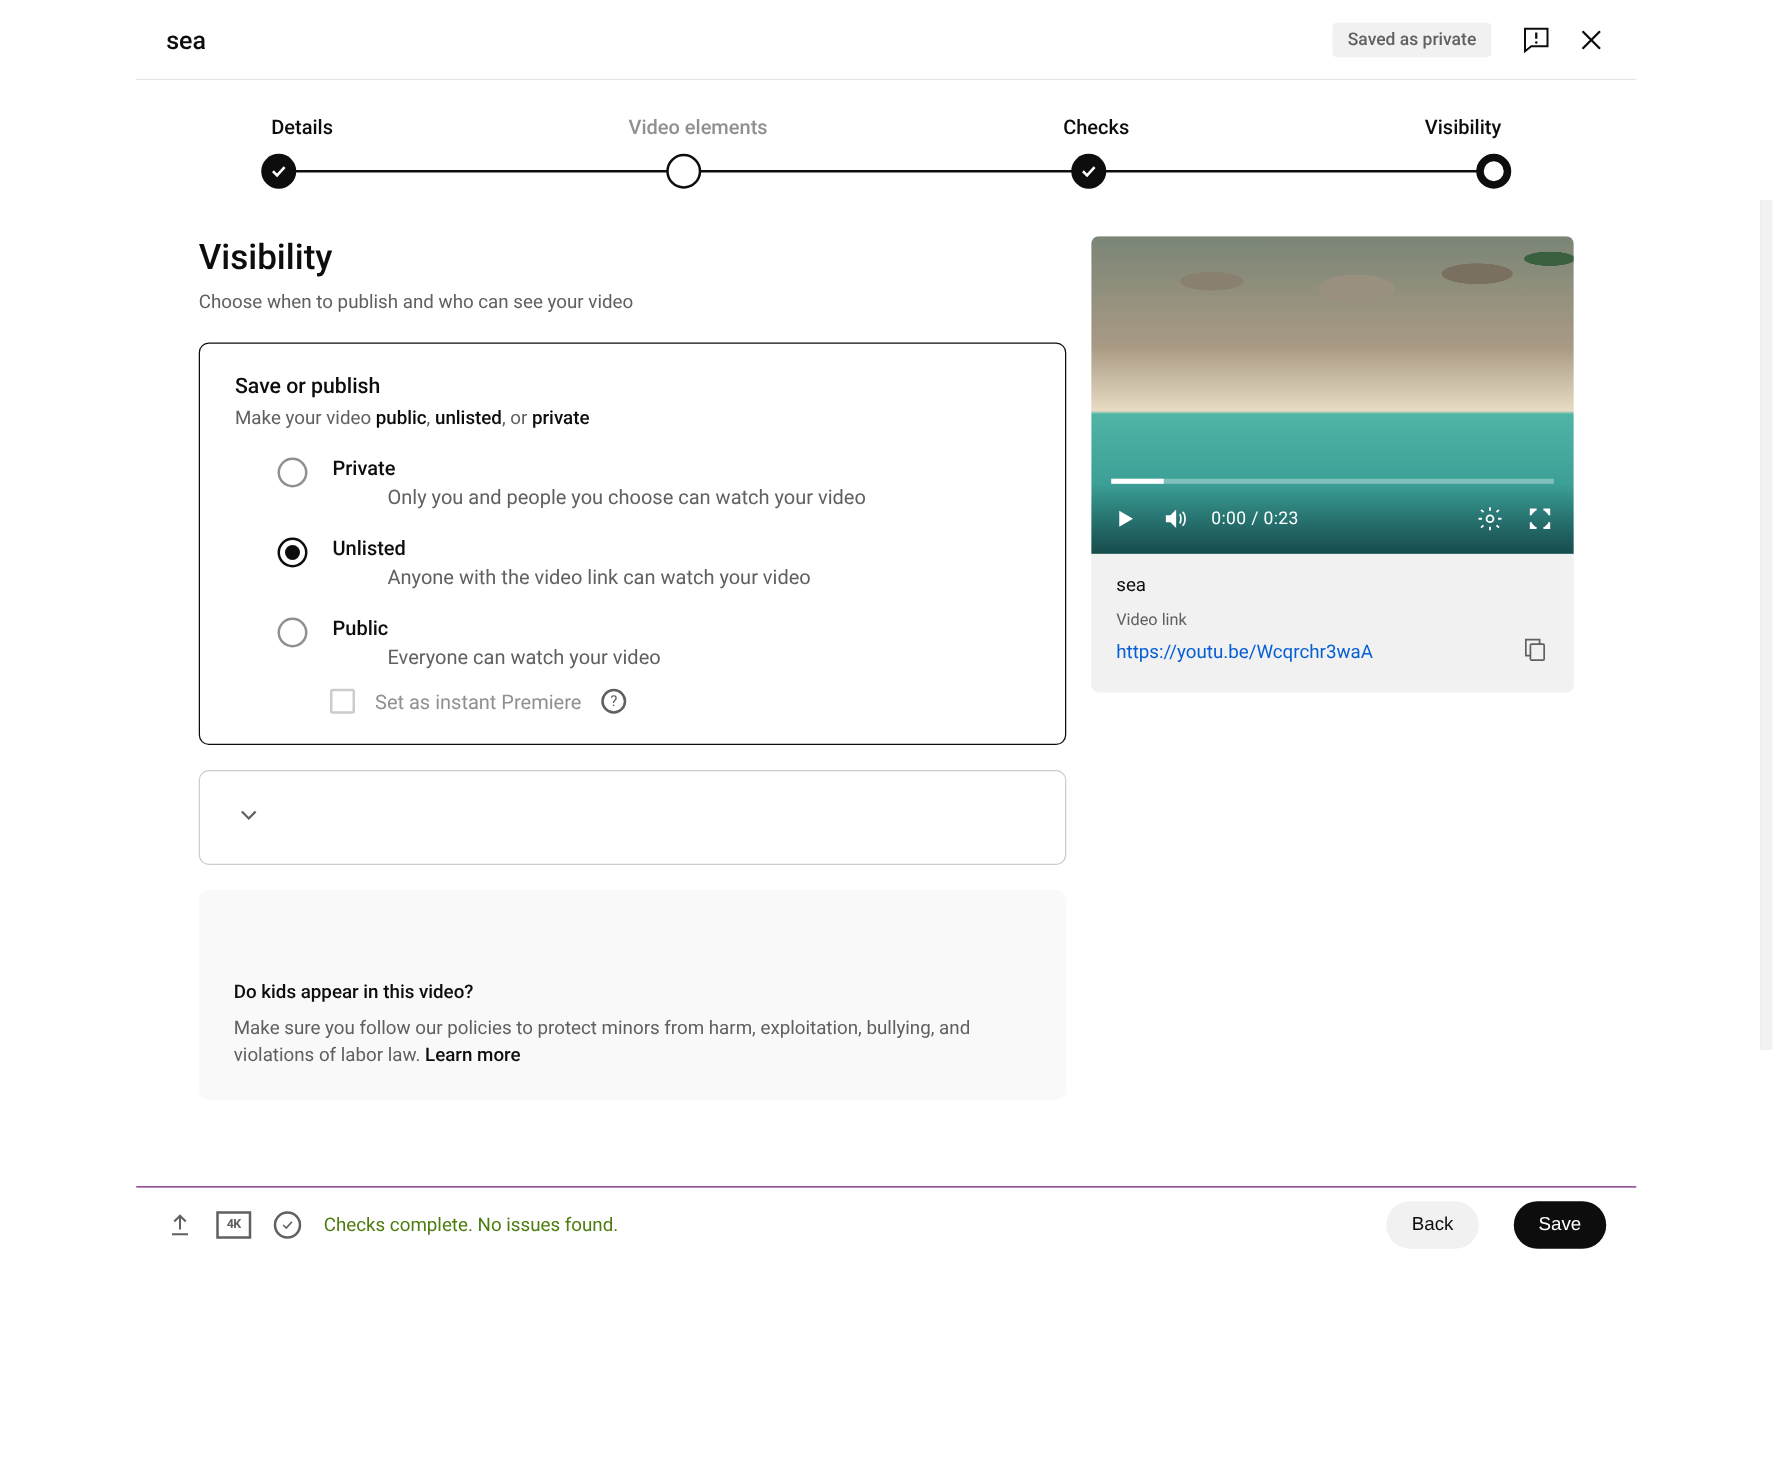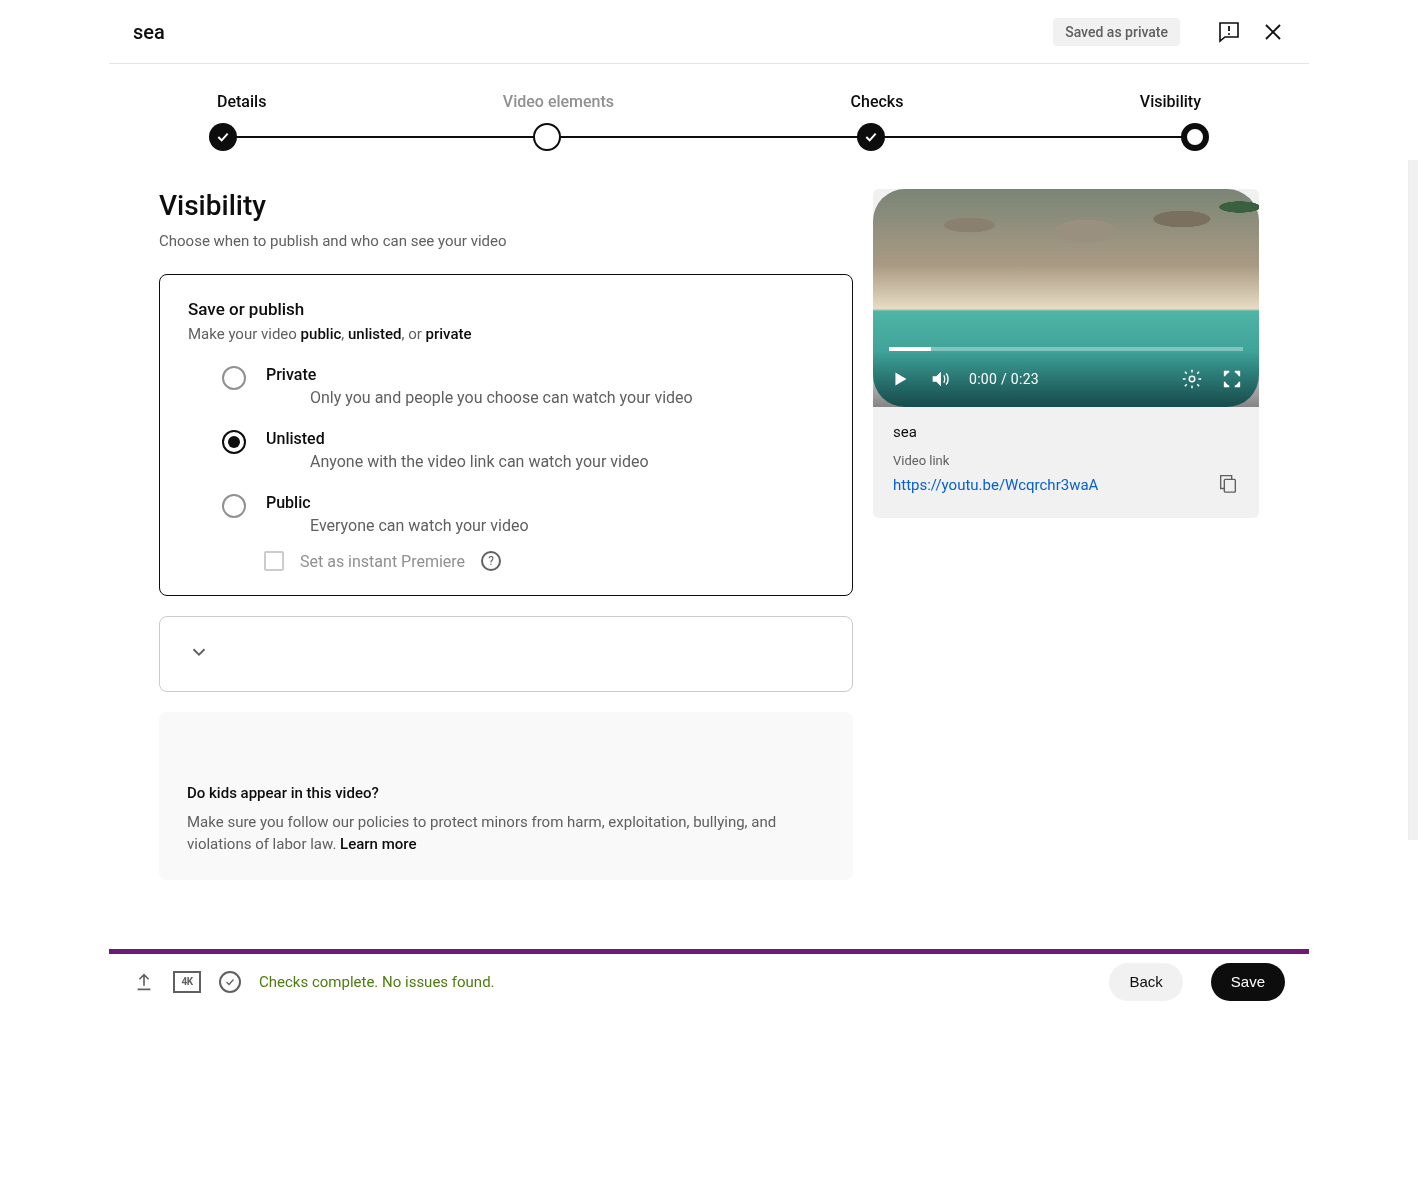--- a/index.html
+++ b/index.html
@@ -3,21 +3,21 @@
 <meta charset="utf-8">
 <style>
 * { box-sizing: border-box; margin: 0; padding: 0; }
 body { font-family: Roboto, Arial, sans-serif; background: #fff; color: #0d0d0d; width: 1418px; height: 1178px; position: relative; overflow: hidden; }
 .dialog { width: 1200px; height: 1009px; margin: 0 auto; background: #fff; position: relative; }
 
 
 .dlg-header { display: flex; align-items: center; height: 64px; padding: 0 24px; border-bottom: 1px solid #e5e5e5; }
 .dlg-title { font-size: 20px; font-weight: 500; flex: 0 0 auto; }
 .dlg-header .spacer { flex: 1; }
-.status-badge { background: #f1f1f1; color: #606060; font-size: 14px; font-weight: 500; padding: 6px 12px; border-radius: 4px; margin-right: 17px; }
+.status-badge { background: #f1f1f1; color: #606060; font-size: 14px; font-weight: 500; padding: 6px 12px; border-radius: 4px; margin-right: 4px; }
 .hdr-icon { width: 24px; height: 24px; display: flex; align-items: center; justify-content: center; margin-left: 20px; cursor: pointer; color: #0d0d0d; }
 .hdr-icon svg { width: 24px; height: 24px; }
 
 
 .stepper { padding: 24px 100px 0 100px; }
 .step-labels { display: flex; justify-content: space-between; margin-bottom: 8px; gap: 46px; }
 .step-label { font-size: 16px; font-weight: 500; color: #0d0d0d; padding: 4px 8px; cursor: pointer; }
 .step-label.disabled { color: #909090; }
 .step-track { position: relative; height: 30px; }
 .step-line { position: absolute; top: 13px; left: 14px; right: 14px; height: 2px; background: #0d0d0d; }
@@ -58,39 +58,39 @@
 .chev svg { width: 22px; height: 22px; stroke: currentColor; stroke-width: 2; fill: none; }
 
 .info-box { background: #f9f9f9; border-radius: 8px; padding: 24px 28px; }
 .info-title { font-size: 17px; font-weight: 500; margin-bottom: 18px; }
 .info-q { font-size: 15px; font-weight: 500; margin-bottom: 10px; margin-top: 48px; }
 .info-text { font-size: 15px; color: #606060; line-height: 1.45; }
 .info-text a { color: #0d0d0d; font-weight: 500; text-decoration: none; cursor: pointer; }
 
 
 .preview { border-radius: 6px; overflow: hidden; background: #f1f1f1; }
-.thumb { width: 100%; height: 218px; position: relative; background: linear-gradient(180deg, #7a8576 0%, #a99a84 35%, #e8dcc5 55%, #4fb5a5 56%, #2a8a8a 100%); border-radius: 32px; }
+.thumb { width: 100%; height: 254px; position: relative; background: linear-gradient(180deg, #7a8576 0%, #a99a84 35%, #e8dcc5 55%, #4fb5a5 56%, #2a8a8a 100%); }
 .rocks { position: absolute; top: 0; left: 0; right: 0; height: 120px; background: radial-gradient(ellipse at 25% 30%, #8a8070 0 25px, transparent 26px), radial-gradient(ellipse at 55% 35%, #9a9080 0 30px, transparent 31px), radial-gradient(ellipse at 80% 25%, #7a7060 0 28px, transparent 29px), radial-gradient(ellipse at 95% 15%, #3a6040 0 20px, transparent 21px); }
 .controls { position: absolute; bottom: 0; left: 0; right: 0; height: 56px; display: flex; align-items: center; padding: 0 16px; gap: 18px; color: #fff; background: linear-gradient(transparent, rgba(0,0,0,0.45)); }
 .progress { position: absolute; bottom: 56px; left: 16px; right: 16px; height: 4px; background: rgba(255,255,255,0.35); }
 .progress::after { content:''; display:block; width:12%; height:100%; background:#fff; }
 .pc-icon { cursor: pointer; display: flex; }
 .pc-icon svg { width: 22px; height: 22px; fill: #fff; }
 .time { font-size: 14px; letter-spacing: 0.3px; }
 .ctrl-spacer { flex: 1; }
 .meta { padding: 16px 20px 20px 20px; }
 .meta .vt { font-size: 15px; margin-bottom: 12px; }
 .meta .lbl { font-size: 13px; color: #606060; margin-bottom: 4px; }
 .link-row { display: flex; align-items: center; justify-content: space-between; gap: 24px; }
 .link-row .url { color: #065fd4; font-size: 15px; }
 .copy-icon { cursor: pointer; color: #606060; }
 .copy-icon svg { width: 22px; height: 22px; fill: none; stroke: currentColor; stroke-width: 1.5; }
 
 
-.footer { position: absolute; bottom: 0; left: 0; right: 0; height: 60px; border-top: 5px solid #701a75; display: flex; align-items: center; padding: 0 24px; gap: 18px; background: #fff; }
+.footer { position: absolute; bottom: 0; left: 0; right: 0; height: 60px; border-top: 1px solid #701a75; display: flex; align-items: center; padding: 0 24px; gap: 18px; background: #fff; }
 .ft-icon { color: #606060; display: flex; }
 .ft-icon svg { width: 22px; height: 22px; }
 .ft-icon.box { border: 2px solid #606060; font-size: 10px; font-weight: 700; width: 28px; height: 22px; display: flex; align-items: center; justify-content: center; letter-spacing: -0.5px; }
 .ft-icon.circle { border: 2px solid #606060; border-radius: 50%; width: 22px; height: 22px; display:flex; align-items:center; justify-content:center; }
 .ft-icon.circle svg { width: 12px; height: 12px; stroke: #606060; stroke-width: 2.5; fill: none; }
 .ft-status { font-size: 15px; color: #4d7c0f; }
 .footer .spacer { flex: 1; }
 .btn { height: 38px; padding: 0 20px; border-radius: 19px; font-size: 15px; font-weight: 500; border: none; cursor: pointer; }
 .btn.secondary { background: #f1f1f1; color: #0d0d0d; margin-right: 10px; }
 .btn.primary { background: #0d0d0d; color: #fff; }

